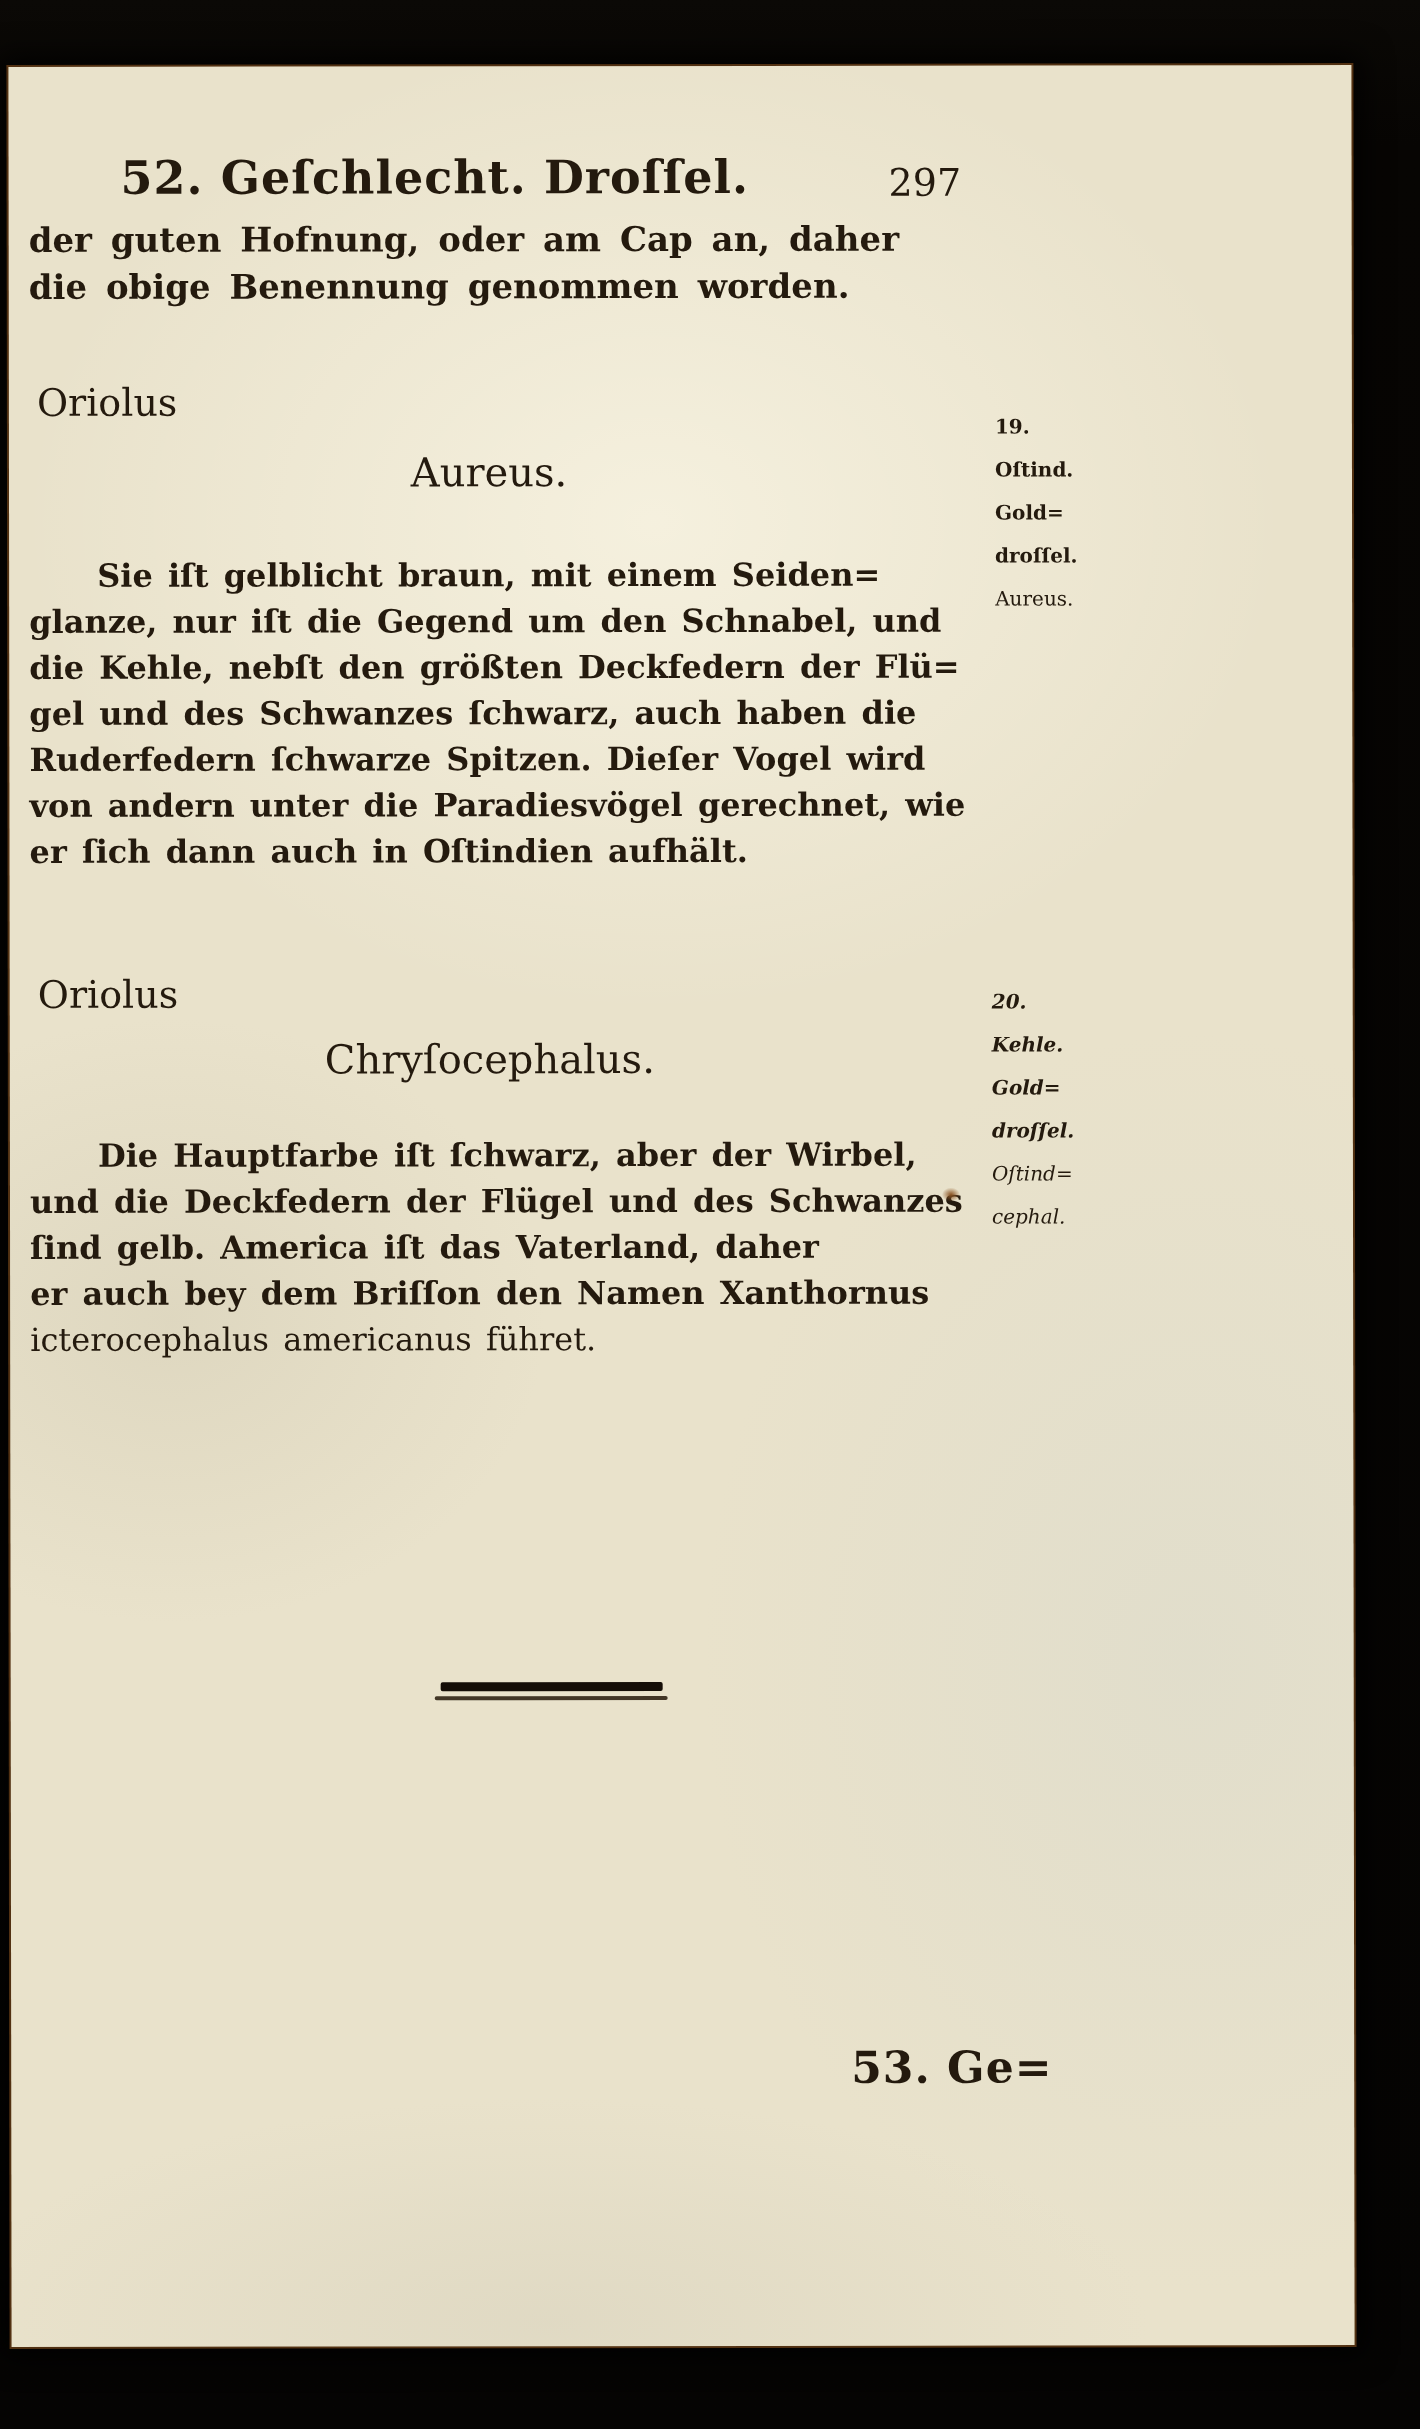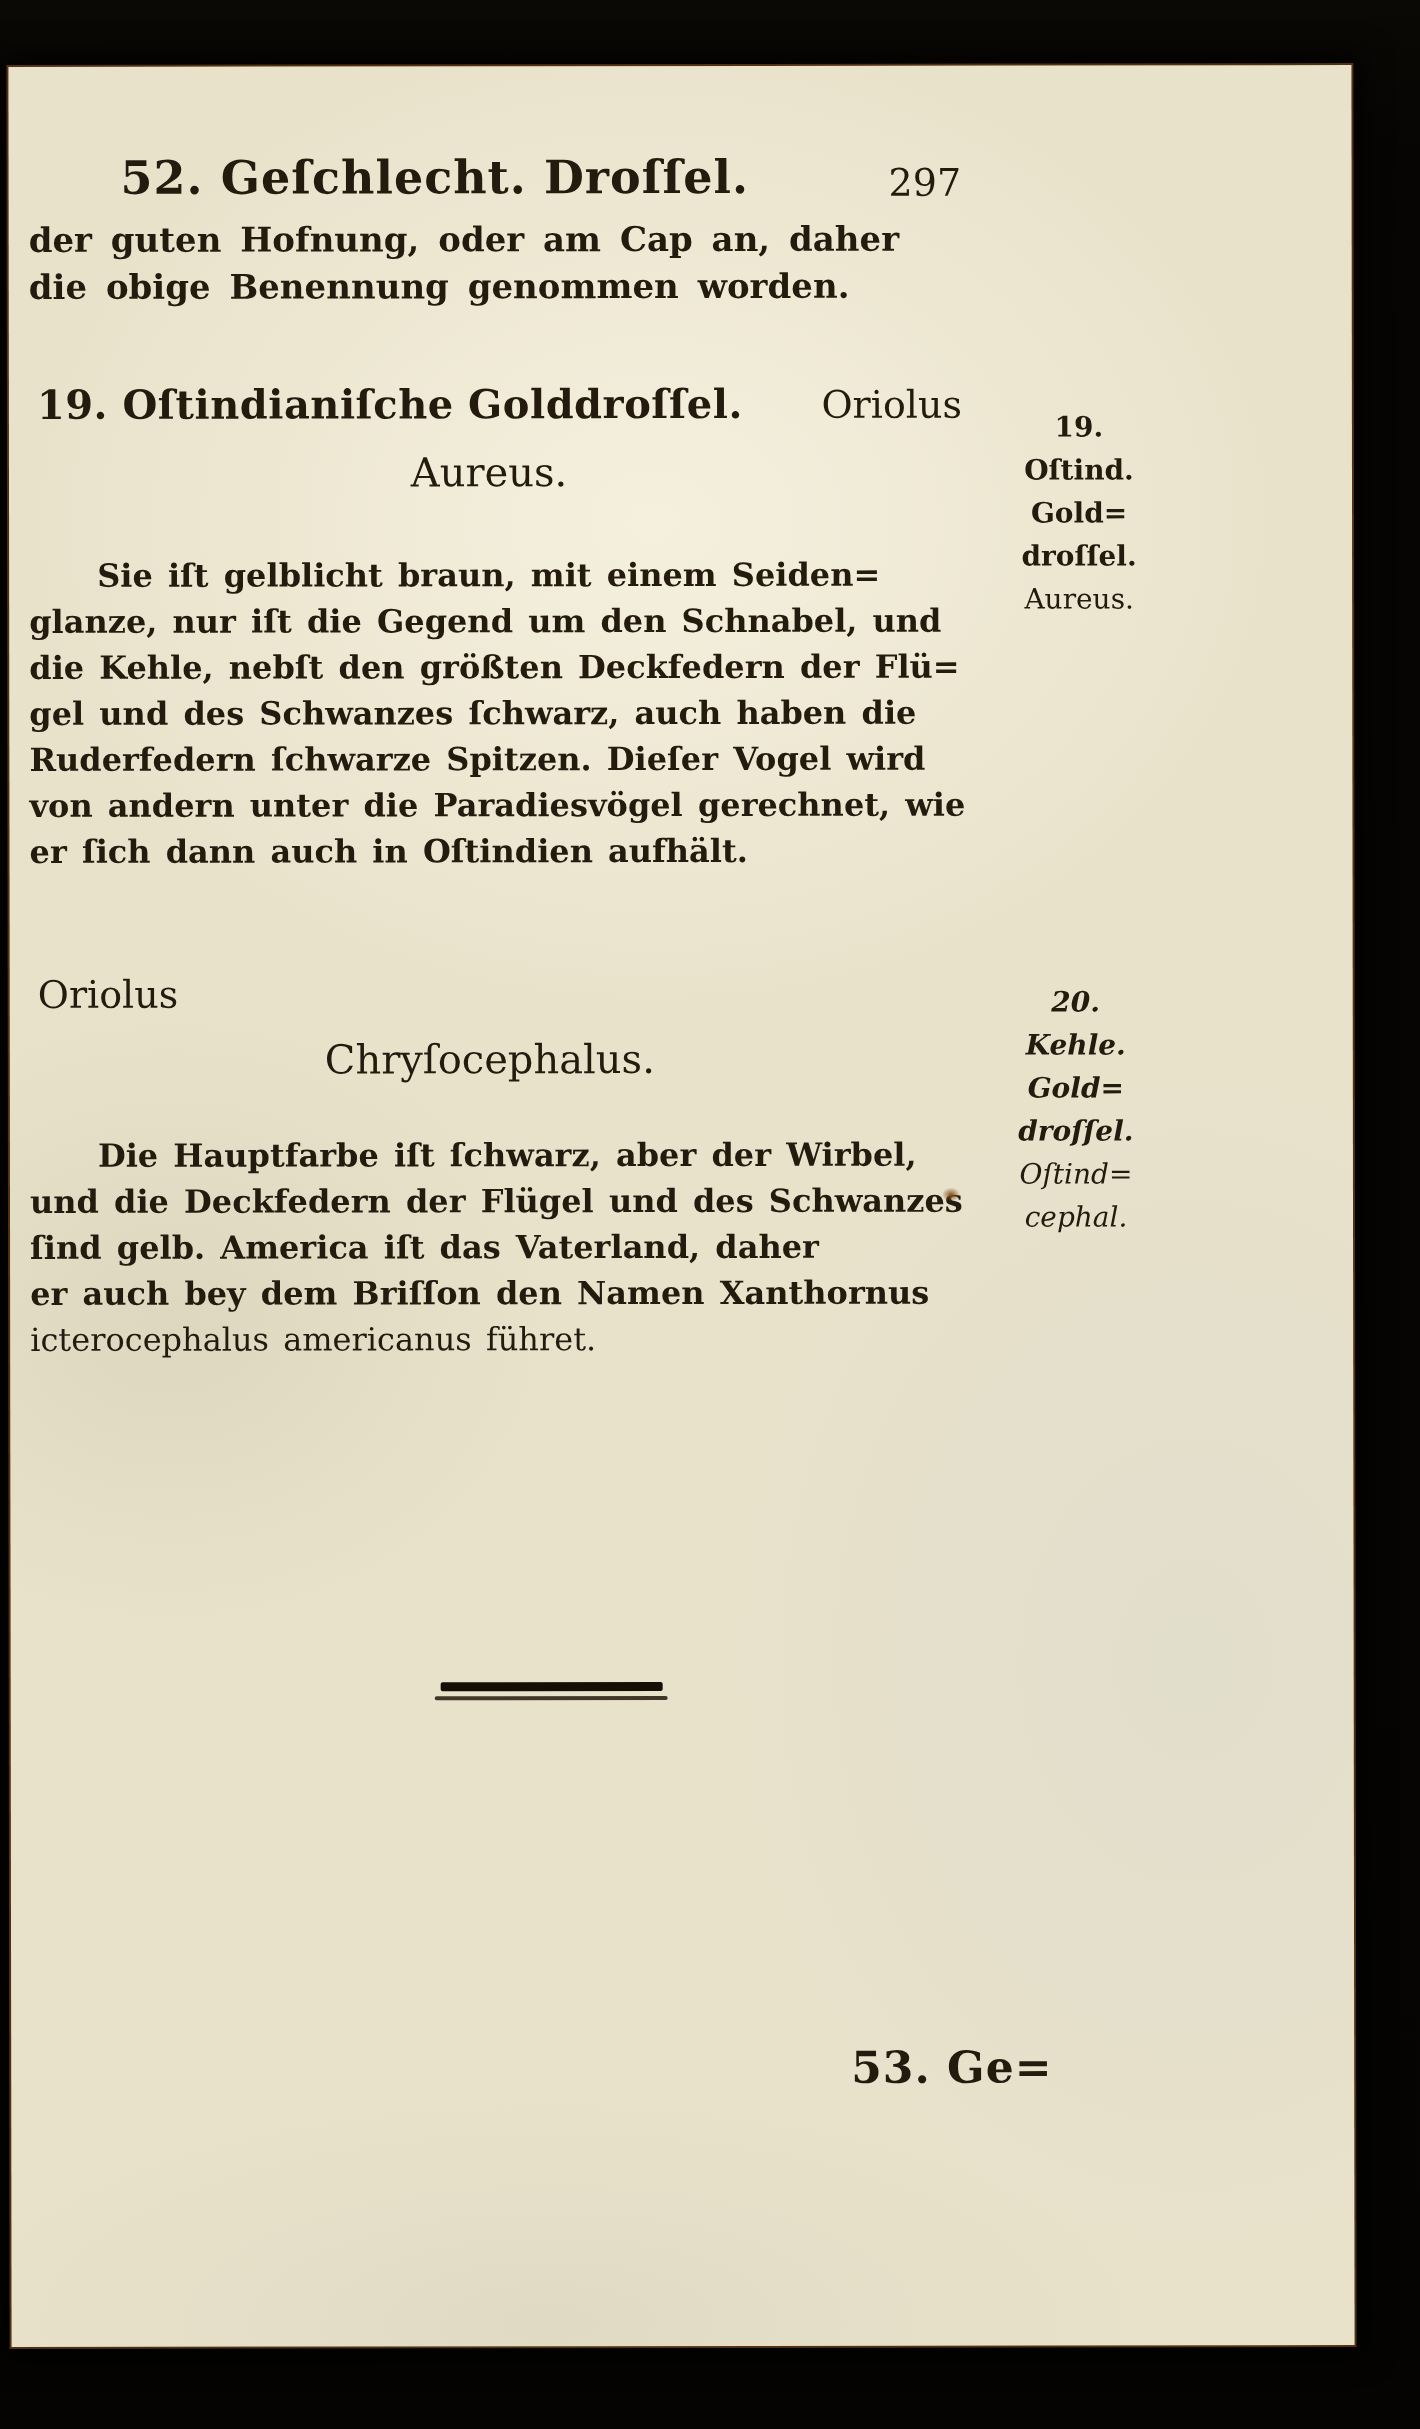--- a/index.html
+++ b/index.html
@@ -38,21 +38,21 @@
 
   .sec-head{left:28px;width:925px;display:flex;justify-content:space-between;align-items:baseline;}
   .sec-head .de{font-size:40px;font-weight:bold;letter-spacing:.5px;}
   .sec-head .la{font-size:38px;font-weight:normal;text-align:right;}
   .sec-head-19{top:314px;}
   .sec-head-20{top:906px;}
   .sec-sub{left:30px;width:900px;text-align:center;font-size:40px;}
   .sec-sub-19{top:383px;}
   .sec-sub-20{top:970px;}
 
-  .marginalia{width:168px;text-align:center;font-size:28px;line-height:43px;font-weight:bold;}
+  .marginalia{width:168px;text-align:left;font-size:20px;line-height:43px;font-weight:bold;}
   .marginalia .antiqua{font-weight:normal;}
   .margin-19{left:986px;top:340px;}
   .margin-20{left:982px;top:915px;font-style:italic;}
 
   .body-col{left:20px;width:975px;}
   .body-19{top:486px;}
   .body-20{top:1066px;}
   .body-col .line{font-size:32px;line-height:46px;font-weight:bold;word-spacing:4px;white-space:nowrap;}
   .body-col .line.indent{padding-left:68px;}
   .body-col .line.antiqua{font-weight:normal;}
@@ -75,21 +75,20 @@
 
   <div class="abs hdr-title fraktur nowrap">52. Geſchlecht. Droſſel.</div>
   <div class="abs hdr-num antiqua">297</div>
 
   <div class="abs intro">
     <div class="line nowrap">der guten Hofnung, oder am Cap an, daher</div>
     <div class="line nowrap">die obige Benennung genommen worden.</div>
   </div>
 
   <div class="abs sec-head sec-head-19">
-    <span class="de nowrap">19. Oſtindianiſche Golddroſſel.</span>
     <span class="la nowrap">Oriolus</span>
   </div>
   <div class="abs sec-sub sec-sub-19 antiqua">Aureus.</div>
 
   <div class="abs marginalia margin-19">
     <div>19.</div>
     <div>Oſtind.</div>
     <div>Gold=</div>
     <div>droſſel.</div>
     <div class="antiqua">Aureus.</div>

